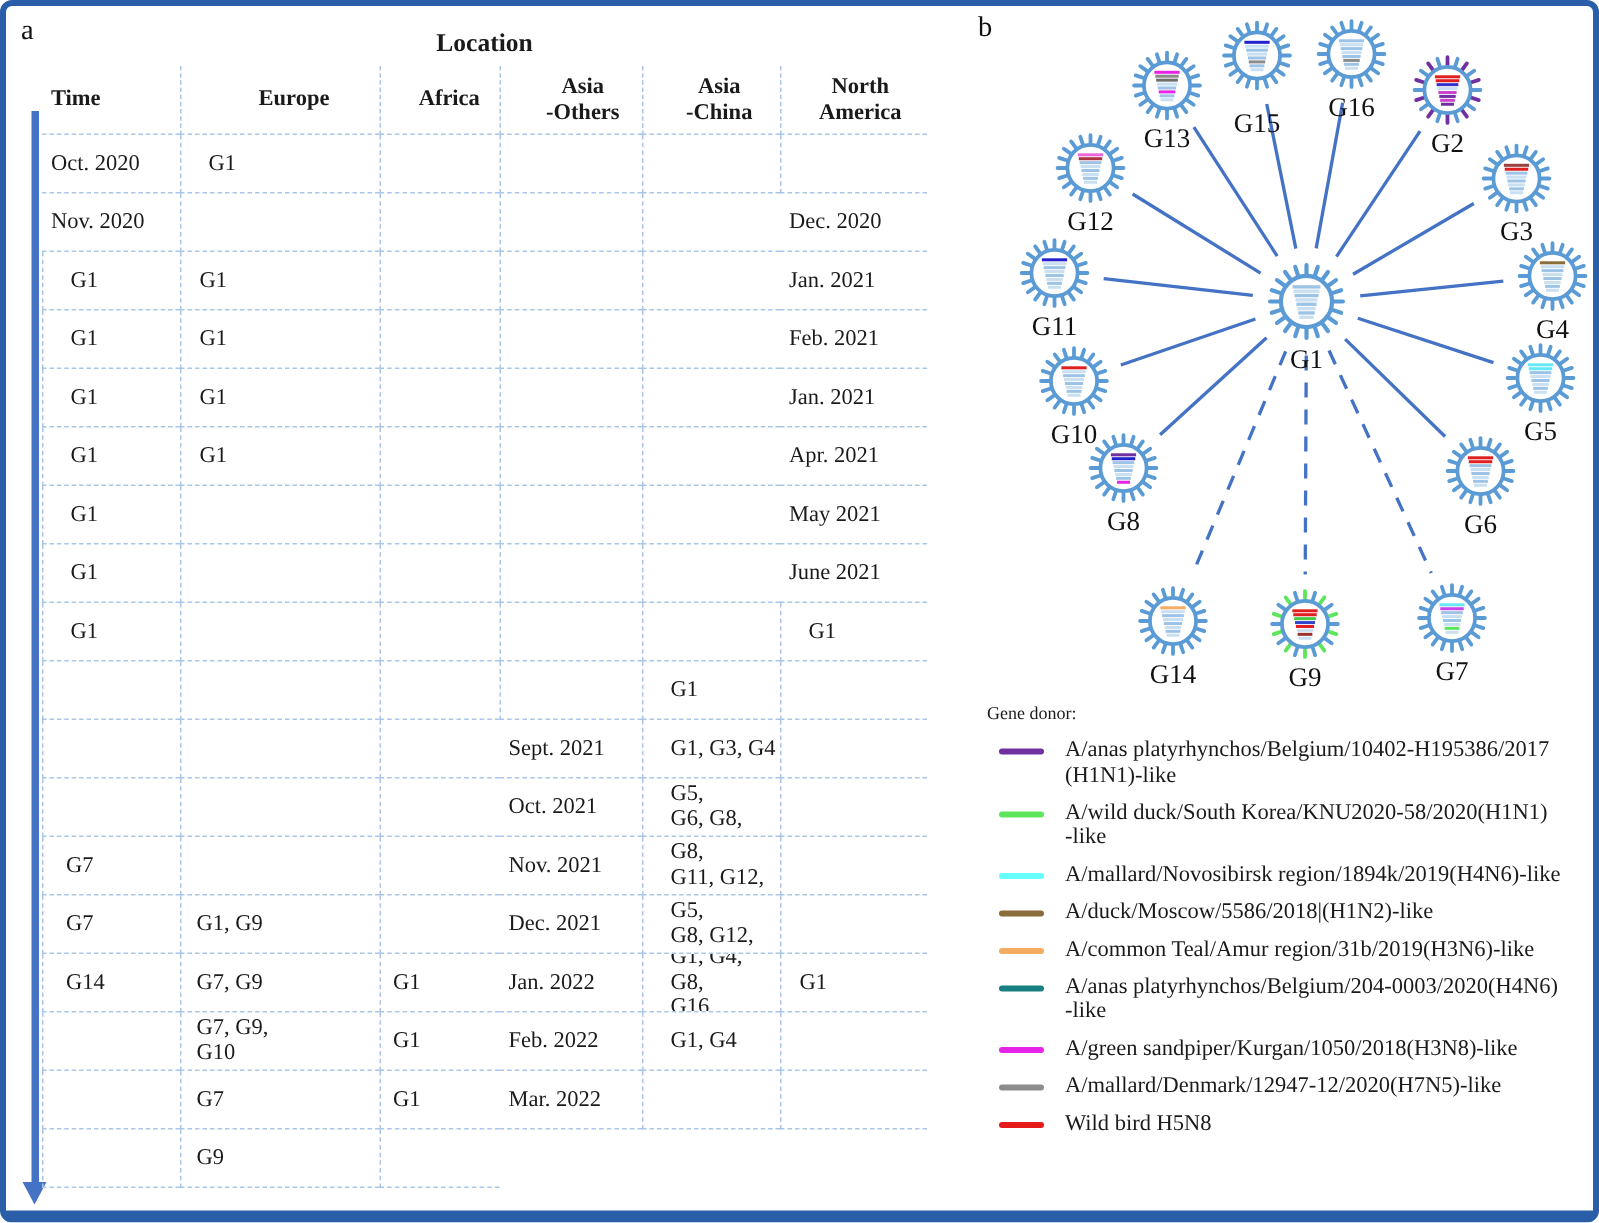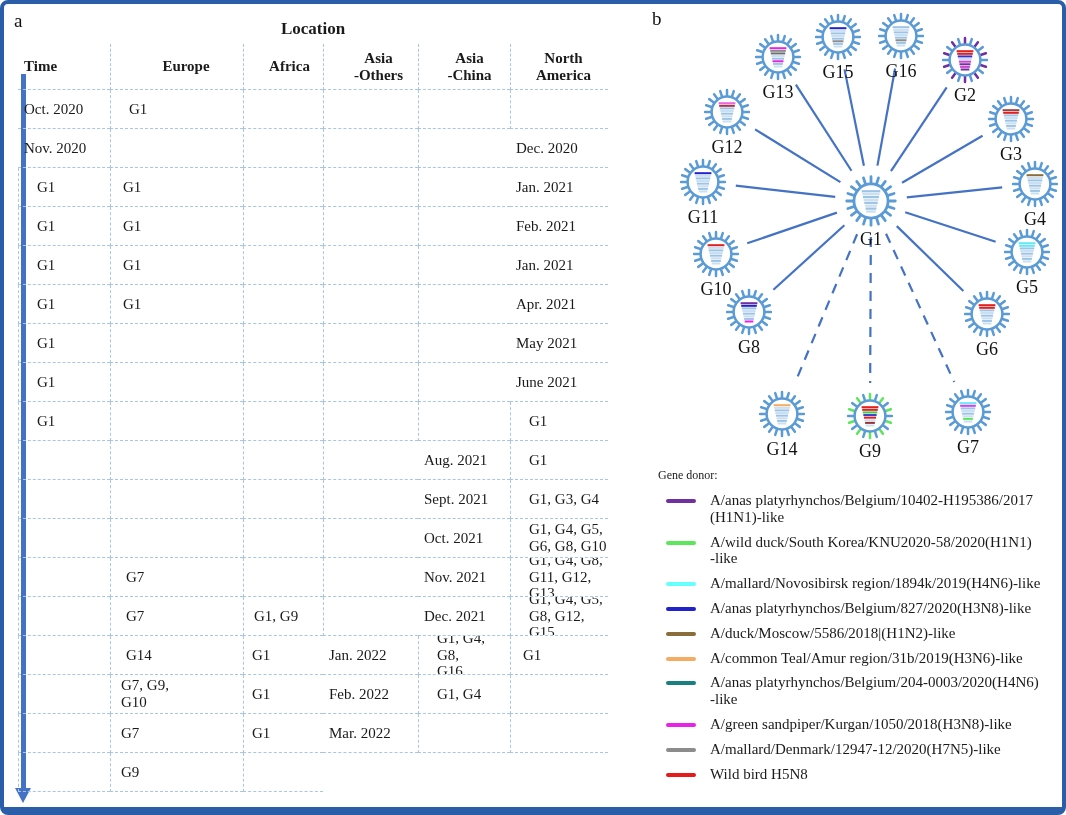--- a/index.html
+++ b/index.html
@@ -17,21 +17,21 @@
   }
   .panel-label{position:absolute;font-size:19px;color:#111;}
   
   #panel-a{position:absolute;left:0;top:0;width:640px;height:807px;}
   #time-arrow{position:absolute;left:17px;top:70px;width:5px;height:716px;background:#4472C4;}
   #time-arrow-head{
     position:absolute;left:11px;top:784px;width:0;height:0;
     border-left:8px solid transparent;border-right:8px solid transparent;
     border-top:15px solid #4472C4;
   }
-  #table-wrap{position:absolute;left:14px;top:10px;width:590px;}
+  #table-wrap{position:absolute;left:24px;top:10px;width:590px;}
   #table-title{height:30px;line-height:30px;text-align:center;font-weight:bold;font-size:17px;}
   #grid{
     display:grid;
     grid-template-columns:92px 133px 80px 95px 92px 98px;
     grid-template-rows:46px repeat(18,39px);
   }
   .cell{
     border-bottom:1px dashed #A9C6E8;
     display:flex;align-items:center;
     font-size:15px;line-height:1.12;
@@ -137,21 +137,20 @@
           <div class="cell c1 body vline">G1</div>
           <div class="cell c2 body vline"></div>
           <div class="cell c3 body vline"></div>
           <div class="cell c4 body vline"></div>
           <div class="cell c5 body vline"></div>
           <div class="cell c1 body vline">G1</div>
           <div class="cell c2 body vline"></div>
           <div class="cell c3 body vline"></div>
           <div class="cell c4 body vline"></div>
           <div class="cell c5 body vline"></div>
-          <div class="cell c0 body">Aug. 2021</div>
           <div class="cell c1 body vline">G1</div>
           <div class="cell c2 body vline"></div>
           <div class="cell c3 body vline"></div>
           <div class="cell c4 body vline"></div>
           <div class="cell c5 body vline"></div>
           <div class="cell c0 body">Sept. 2021</div>
           <div class="cell c1 body vline">G1, G3, G4</div>
           <div class="cell c2 body vline"></div>
           <div class="cell c3 body vline"></div>
           <div class="cell c4 body vline"></div>
@@ -168,20 +167,21 @@
 G11, G12, G13,</div>
           <div class="cell c2 body vline"></div>
           <div class="cell c3 body vline">G7</div>
           <div class="cell c4 body vline">G1, G9</div>
           <div class="cell c5 body vline"></div>
           <div class="cell c0 body">Dec. 2021</div>
           <div class="cell c1 body vline">G1, G4, G5,
 G8, G12, G15</div>
           <div class="cell c2 body vline"></div>
           <div class="cell c3 body vline">G14</div>
+          <div class="cell c4 body vline">G7, G9</div>
           <div class="cell c5 body vline">G1</div>
           <div class="cell c0 body">Jan. 2022</div>
           <div class="cell c1 body vline">G1, G4, G8,
 G16</div>
           <div class="cell c2 body vline">G1</div>
           <div class="cell c3 body vline"></div>
           <div class="cell c4 body vline">G7, G9,
 G10</div>
           <div class="cell c5 body vline">G1</div>
           <div class="cell c0 body">Feb. 2022</div>
@@ -310,21 +310,21 @@
             <circle cx="30" cy="30" r="16.5" fill="#ffffff" stroke="#5B9BD5" stroke-width="2.7"></circle>
             <rect x="21" y="19.5" width="18" height="2.15" fill="#2222CC"></rect>
             <rect x="21.625" y="22.3" width="16.75" height="2.15" fill="#C9DFF2"></rect>
             <rect x="22.25" y="25.1" width="15.5" height="2.15" fill="#9DC3E6"></rect>
             <rect x="22.875" y="27.9" width="14.25" height="2.15" fill="#C9DFF2"></rect>
             <rect x="23.5" y="30.7" width="13" height="2.15" fill="#9DC3E6"></rect>
             <rect x="24.125" y="33.5" width="11.75" height="2.15" fill="#8C8C8C"></rect>
             <rect x="24.75" y="36.3" width="10.5" height="2.15" fill="#9DC3E6"></rect>
             <rect x="25.375" y="39.099999999999994" width="9.25" height="2.15" fill="#C9DFF2"></rect>
           </svg></div>
-        <div class="virus-label" style="left: 152px; top: 58px;">G15</div>
+        <div class="virus-label" style="left: 152px; top: 68px;">G15</div>
         <div class="virus-node" style="left: 227px; top: 4px;"><svg viewBox="0 0 60 60" width="56" height="56">
             <line x1="47.5" y1="30" x2="53.5" y2="30" stroke="#5B9BD5" stroke-width="2.7" stroke-linecap="round"></line>
             <line x1="46.64348903516519" y1="35.40779740156158" x2="52.34982813293611" y2="37.26189936781127" stroke="#5B9BD5" stroke-width="2.7" stroke-linecap="round"></line>
             <line x1="44.15779740156158" y1="40.28624191511828" x2="49.01189936781127" y2="43.812953428873115" stroke="#5B9BD5" stroke-width="2.7" stroke-linecap="round"></line>
             <line x1="40.28624191511828" y1="44.15779740156158" x2="43.812953428873115" y2="49.01189936781127" stroke="#5B9BD5" stroke-width="2.7" stroke-linecap="round"></line>
             <line x1="35.40779740156158" y1="46.64348903516519" x2="37.26189936781127" y2="52.34982813293611" stroke="#5B9BD5" stroke-width="2.7" stroke-linecap="round"></line>
             <line x1="30" y1="47.5" x2="30" y2="53.5" stroke="#5B9BD5" stroke-width="2.7" stroke-linecap="round"></line>
             <line x1="24.592202598438423" y1="46.64348903516519" x2="22.738100632188736" y2="52.34982813293611" stroke="#5B9BD5" stroke-width="2.7" stroke-linecap="round"></line>
             <line x1="19.71375808488172" y1="44.15779740156158" x2="16.187046571126885" y2="49.01189936781127" stroke="#5B9BD5" stroke-width="2.7" stroke-linecap="round"></line>
             <line x1="15.842202598438421" y1="40.28624191511828" x2="10.988100632188736" y2="43.81295342887312" stroke="#5B9BD5" stroke-width="2.7" stroke-linecap="round"></line>
@@ -747,24 +747,20 @@
         <div class="legend-item">
           <span class="legend-swatch" style="background: rgb(92, 230, 92);"></span>
           <span class="legend-label">A/wild duck/South Korea/KNU2020-58/2020(H1N1)
 -like</span>
         </div>
         <div class="legend-item">
           <span class="legend-swatch" style="background: rgb(102, 255, 255);"></span>
           <span class="legend-label">A/mallard/Novosibirsk region/1894k/2019(H4N6)-like</span>
         </div>
         <div class="legend-item">
-          <span class="legend-swatch" style="background: rgb(34, 34, 204);"></span>
-          <span class="legend-label">A/anas platyrhynchos/Belgium/827/2020(H3N8)-like</span>
-        </div>
-        <div class="legend-item">
           <span class="legend-swatch" style="background: rgb(138, 109, 59);"></span>
           <span class="legend-label">A/duck/Moscow/5586/2018|(H1N2)-like</span>
         </div>
         <div class="legend-item">
           <span class="legend-swatch" style="background: rgb(244, 172, 99);"></span>
           <span class="legend-label">A/common Teal/Amur region/31b/2019(H3N6)-like</span>
         </div>
         <div class="legend-item">
           <span class="legend-swatch" style="background: rgb(24, 128, 128);"></span>
           <span class="legend-label">A/anas platyrhynchos/Belgium/204-0003/2020(H4N6)

